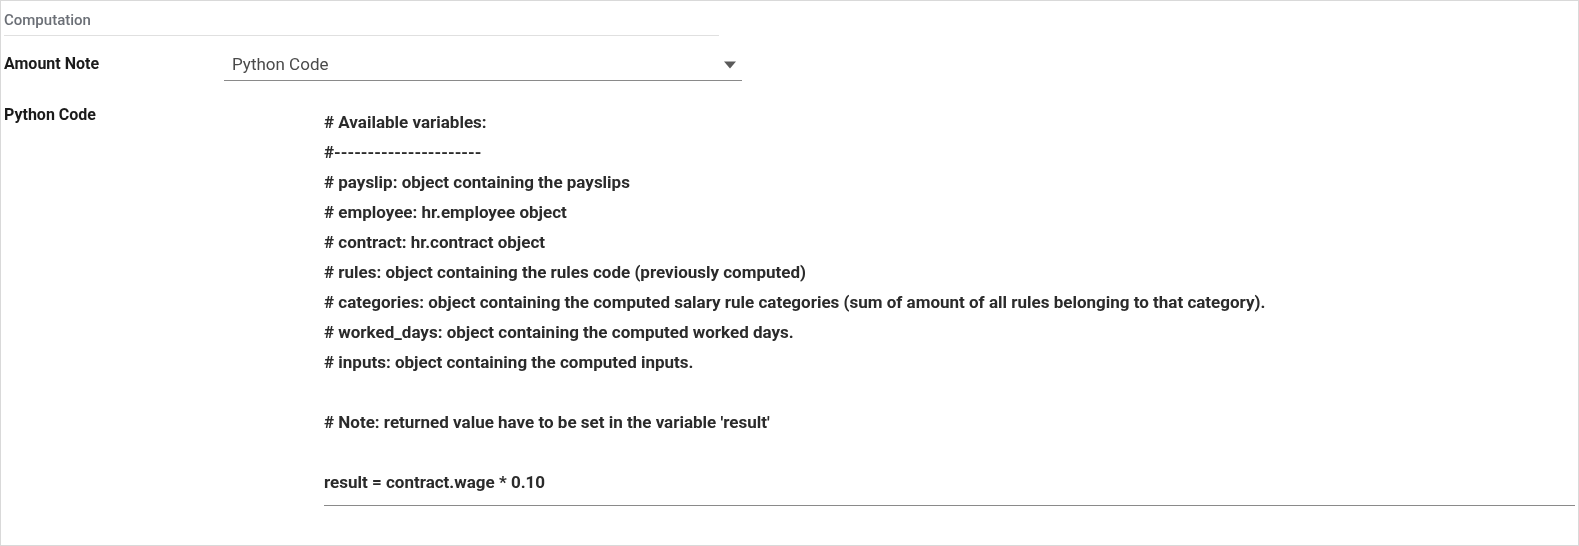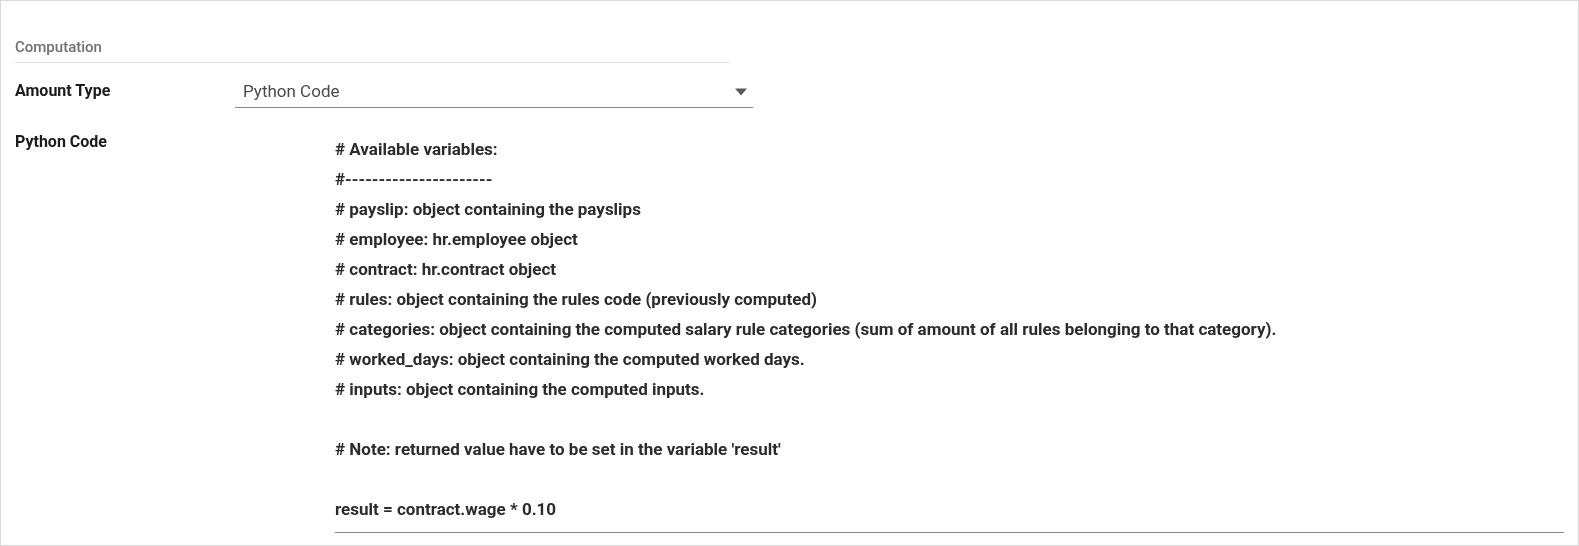--- a/index.html
+++ b/index.html
@@ -9,22 +9,21 @@
     }
     body {
       font-family: -apple-system, BlinkMacSystemFont, "Segoe UI", Roboto, Helvetica, Arial, sans-serif;
       background: #fff;
       width: 1579px;
       height: 546px;
       border: 1px solid #d9d9d9;
       padding: 0;
     }
     .container {
-      padding: 10px 14px;
-      margin-top: 27px;
+      padding: 10px 3px;
     }
     .section-title {
       font-size: 15px;
       font-weight: 500;
       color: #6b6f76;
       padding: 0 0 6px 0;
       border-bottom: 1px solid #e0e0e0;
       margin-bottom: 14px;
       width: 715px;
     }
@@ -84,21 +83,21 @@
       font-weight: bold;
     }
   </style>
 </head>
 <body>
 
 <div class="container">
   <div class="section-title">Computation</div>
 
   <div class="row">
-    <div class="label">Amount Type</div>
+    <div class="label">Amount Note</div>
     <div class="select-wrap">
       <span class="select-value">Python Code</span>
       <span class="select-caret">
         <svg viewBox="0 0 10 6" fill="currentColor">
             <path d="M0 0 L10 0 L5 6 Z"></path>
           </svg>
       </span>
     </div>
   </div>
 

